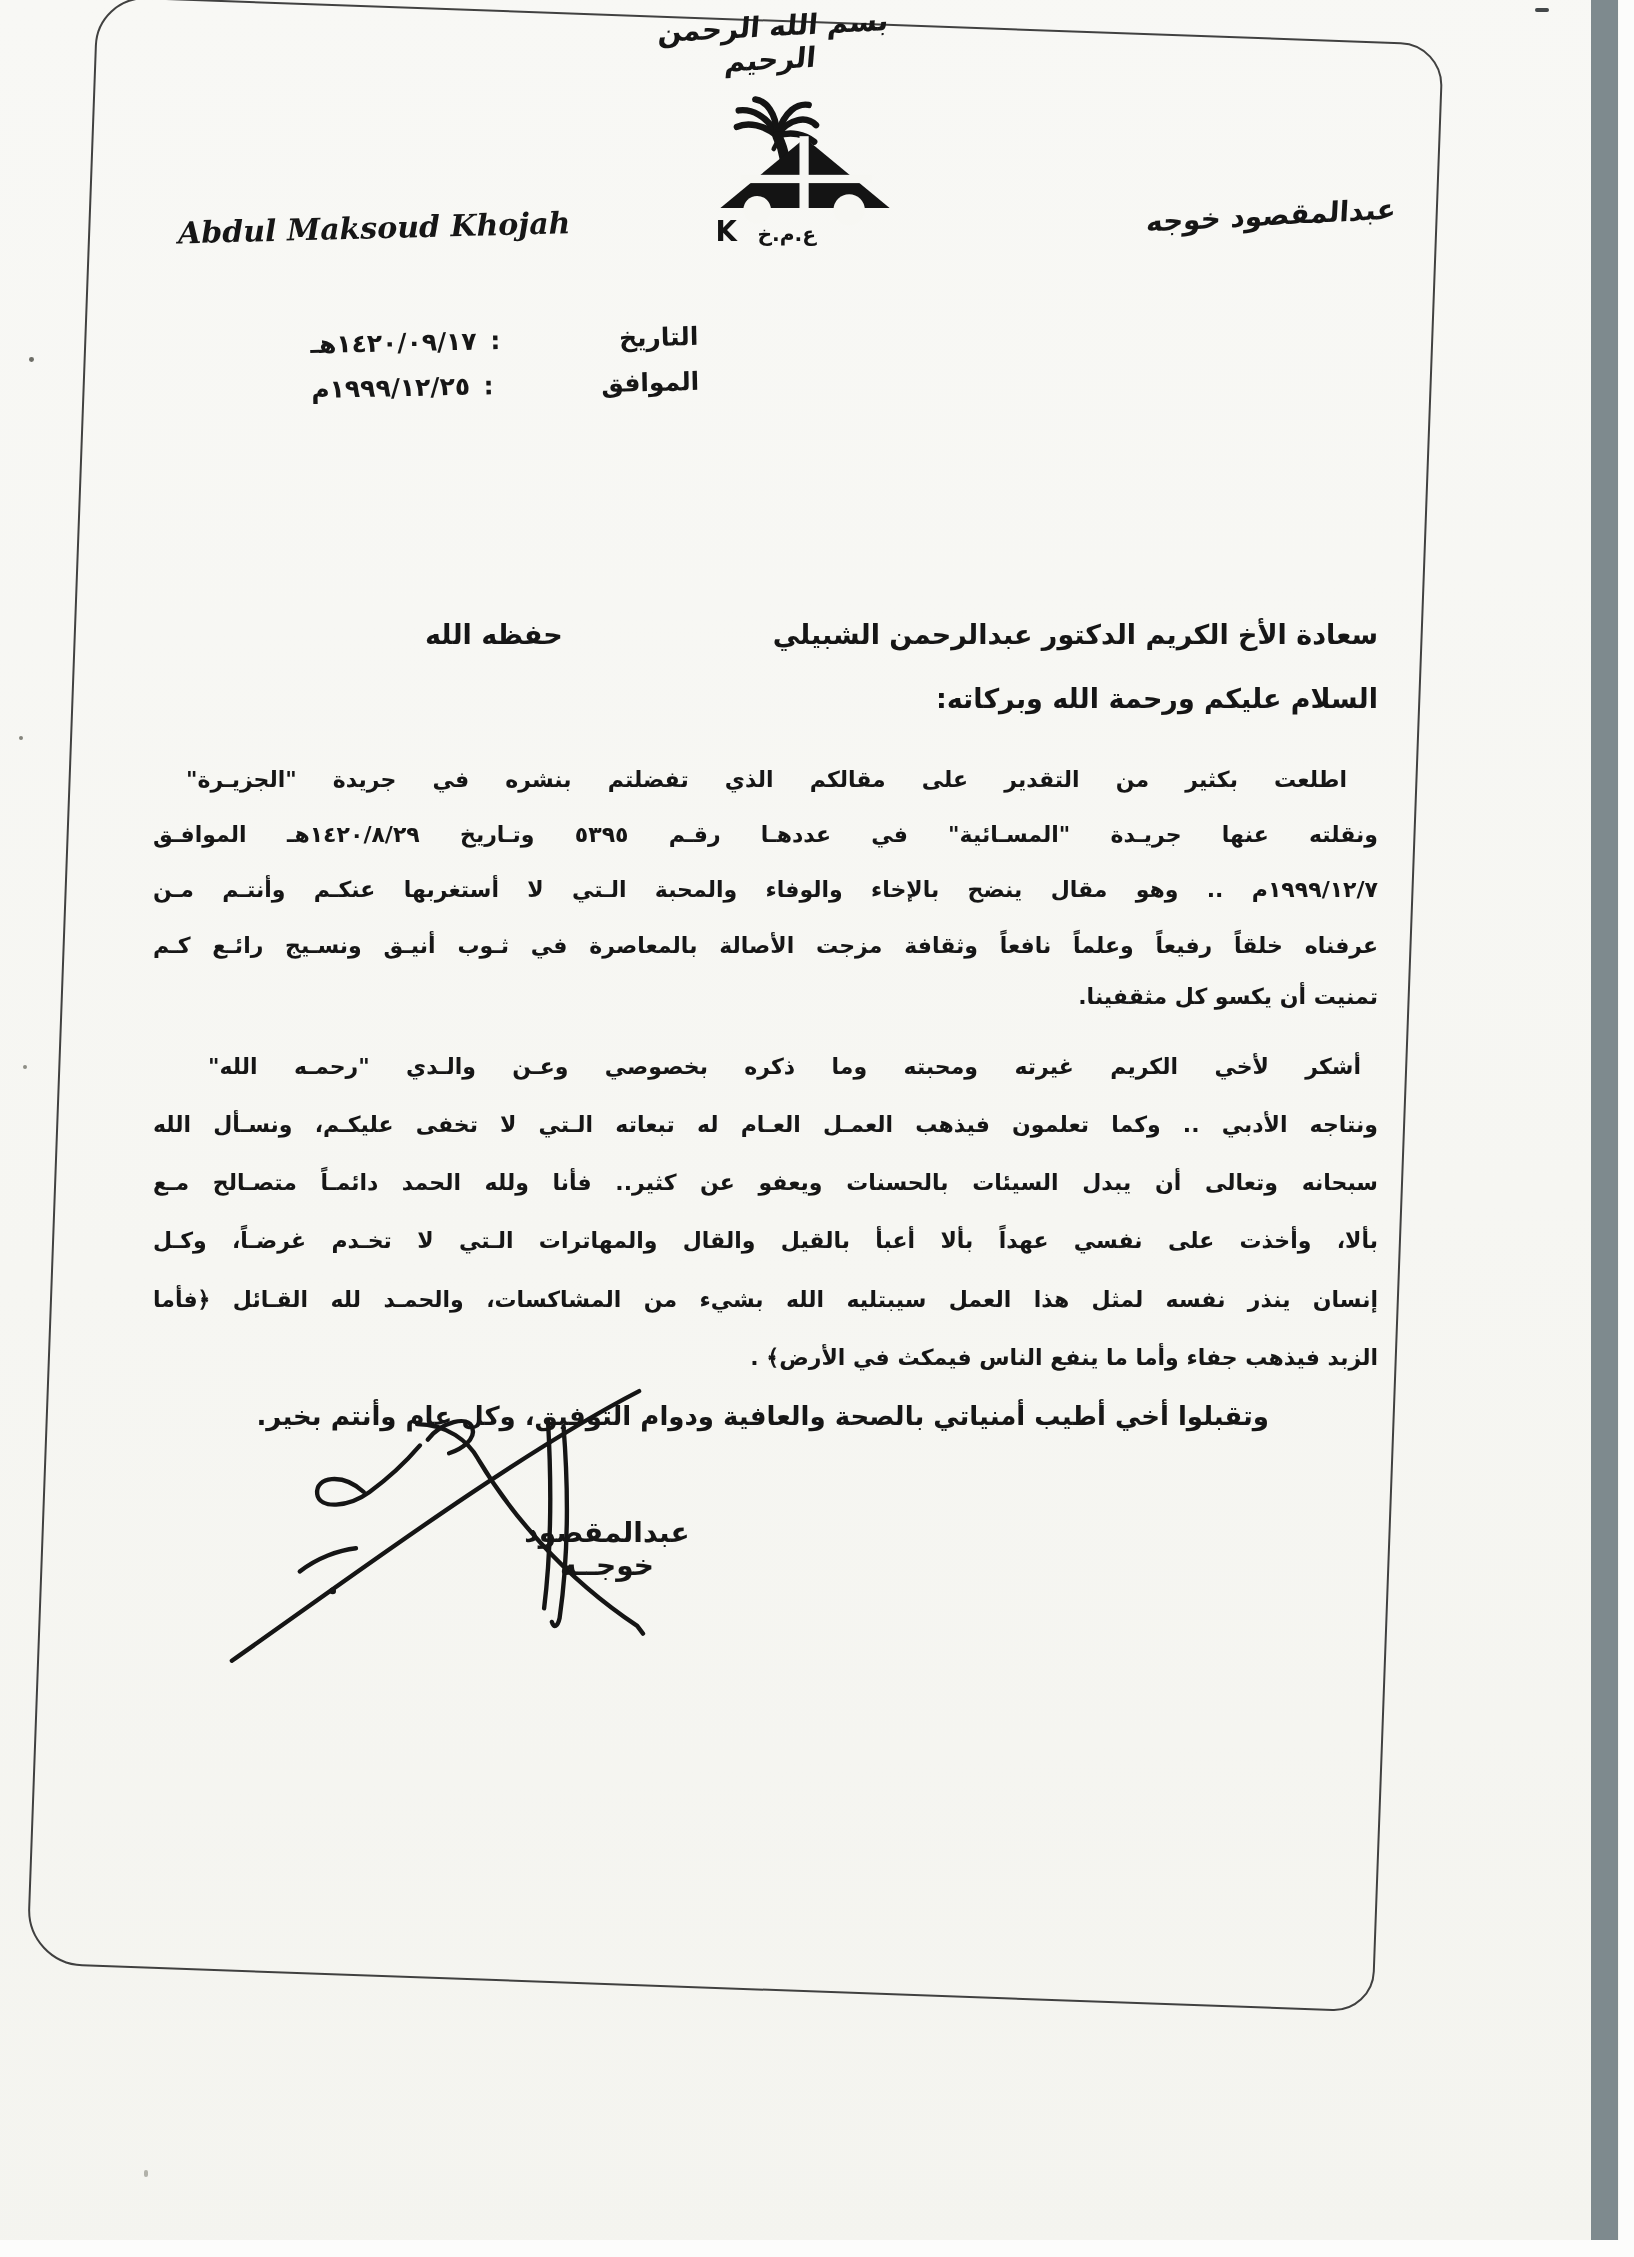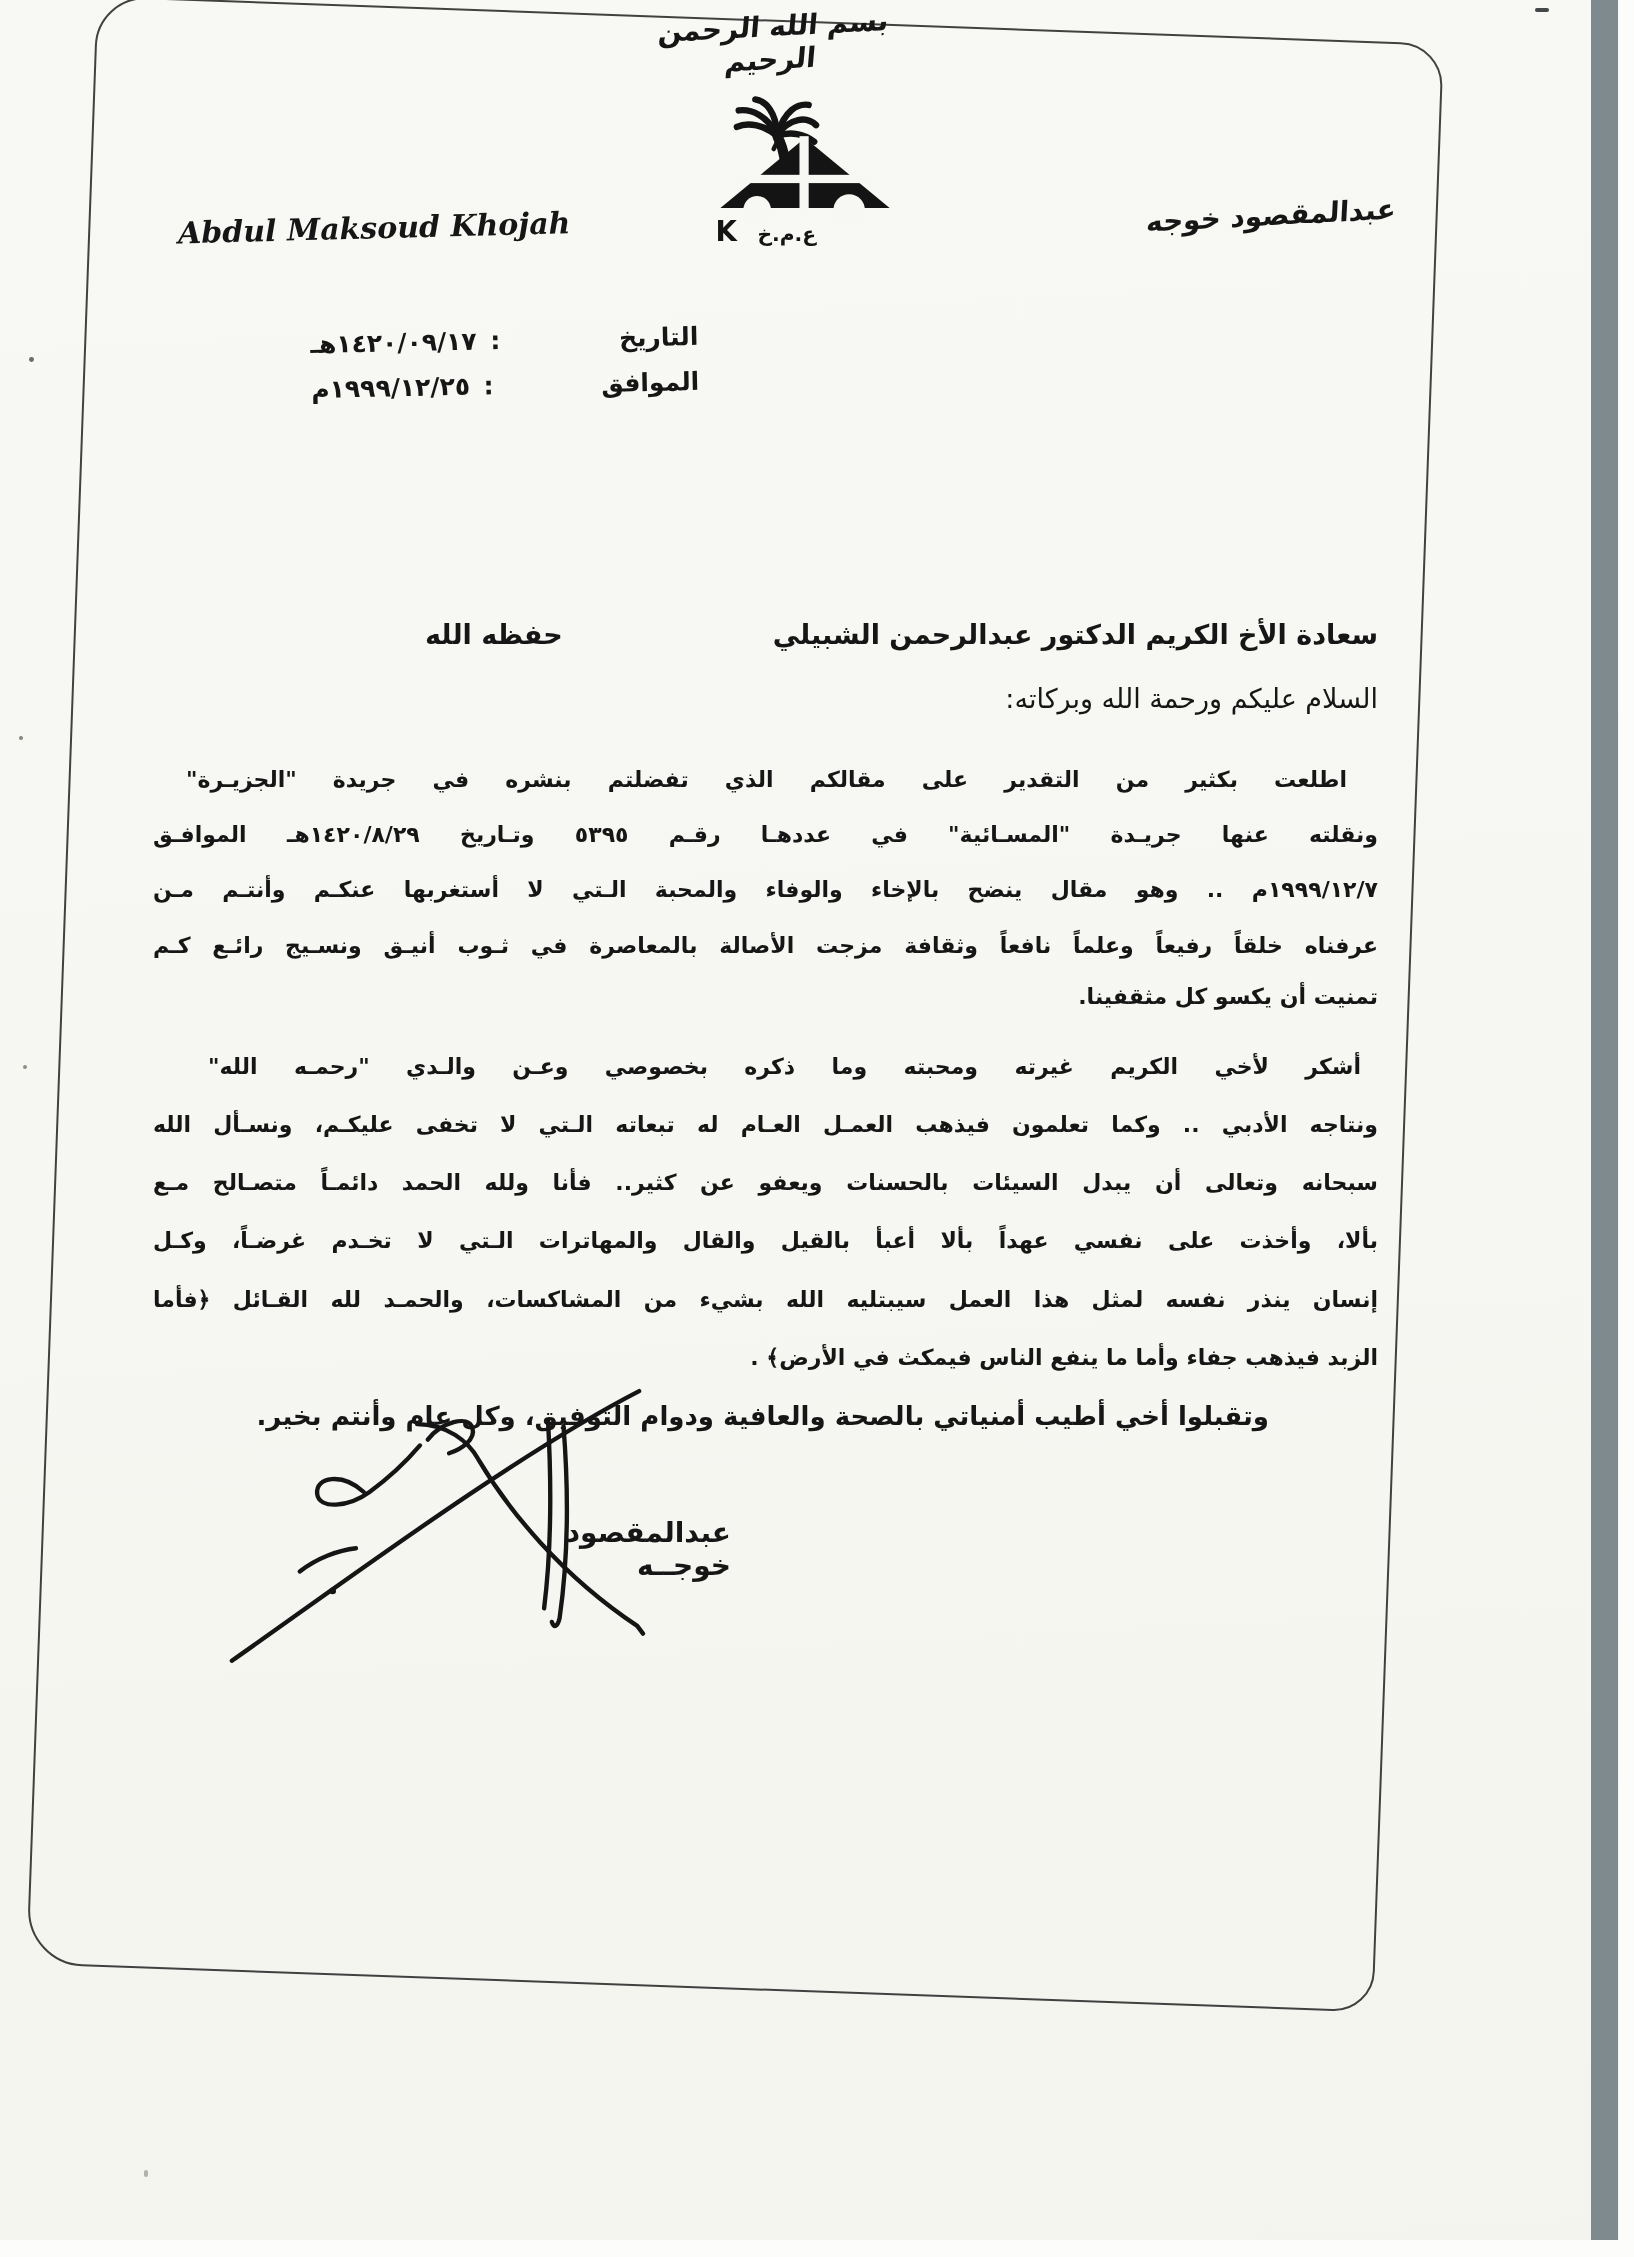--- a/index.html
+++ b/index.html
@@ -26,30 +26,30 @@
               transform:rotate(-3deg) skewX(-6deg);}
   .dates{position:absolute;left:311px;top:326px;width:388px;font-size:25px;font-weight:bold;
          transform:rotate(-1.2deg);}
   .date-row{display:flex;justify-content:space-between;align-items:baseline;
             direction:rtl;margin-bottom:15.5px;}
   .dval{display:inline-flex;gap:13.6px;direction:rtl;}
   .recipient-row{position:absolute;left:425px;top:619px;width:953px;display:flex;
                  justify-content:space-between;direction:rtl;
                  font-size:27px;font-weight:bold;}
   .greeting{position:absolute;left:153px;top:683px;width:1225px;text-align:right;
-            font-size:27px;font-weight:normal;}
+            font-size:27px;font-weight:bold;}
   .bline{position:absolute;left:153px;width:1225px;font-size:22px;font-weight:bold;
          white-space:nowrap_;text-align:justify;text-align-last:justify;}
   .bline.end{text-align:right;text-align-last:right;}
   .bline.ind1{left:186px;width:1161px;}
   .bline.ind2{left:208px;width:1153px;}
   .closing{position:absolute;left:153px;top:1401px;width:1116px;text-align:right;
            font-size:26px;font-weight:bold;}
   .sig-svg{position:absolute;left:218px;top:1364px;width:563px;height:320px;}
-  .sig-name{position:absolute;left:483px;top:1516px;width:248px;
+  .sig-name{position:absolute;left:483px;top:1516px;width:248px;text-align:center;
             font-size:28px;font-weight:bold;}
   .speck{position:absolute;border-radius:50%;background:#6d6d66;}
   .s1{left:29px;top:357px;width:4.9px;height:4.9px;}
   .s2{left:19.4px;top:736px;width:3.9px;height:3.9px;background:#85857d;}
   .s3{left:23px;top:1065px;width:3.9px;height:3.9px;background:#8e8e86;}
   .s4{left:144px;top:2170px;width:3.9px;height:6.8px;border-radius:1.9px;background:#b2b2aa;}
   .s5{left:1535px;top:7.8px;width:13.6px;height:3.9px;border-radius:1.9px;background:#44484a;}
   svg text{font-family:"DejaVu Sans",sans-serif;}
 </style>
 </head>

